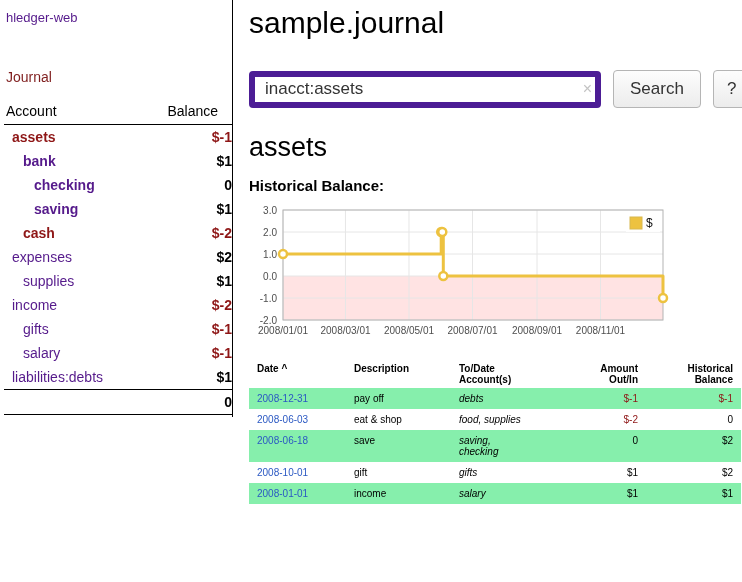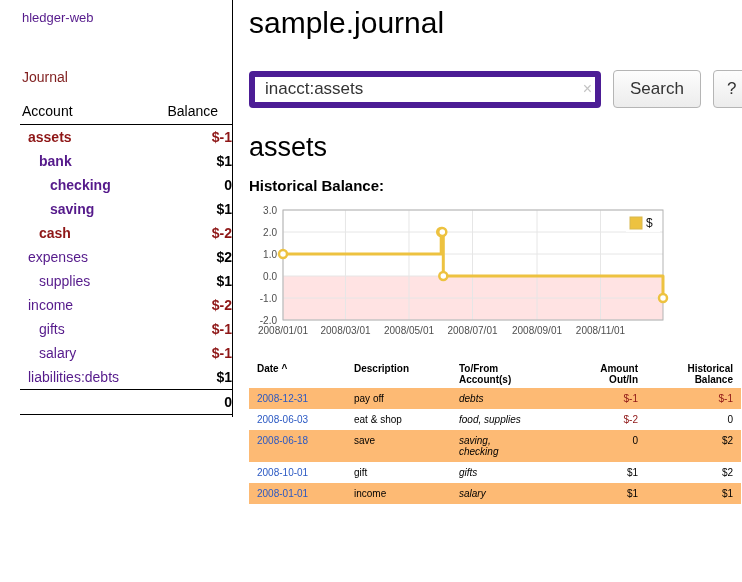--- a/index.html
+++ b/index.html
@@ -2,21 +2,21 @@
 <html><head>
 <meta charset="utf-8">
 <style>
   * { box-sizing: border-box; }
   html,body { margin:0; padding:0; background:#fff; color:#000;
     font-family:"Liberation Sans","DejaVu Sans",sans-serif; }
   .container { display:flex; align-items:flex-start; width:742px; }
 
   
   .sidebar { width:233px; min-width:233px; border-right:1px solid #000;
-    padding:10px 0 2px 20px; }
+    padding:10px 0 2px 4px; }
   .app-title { display:block; font-size:13px; color:#551a8b; text-decoration:none;
     margin:0 0 44px 2px; cursor:pointer; }
   .journal-link { display:block; font-size:14px; color:#7f1d1d; text-decoration:none;
     margin:0 0 16px 2px; cursor:pointer; }
   table.accounts { border-collapse:collapse; width:100%; font-size:14px; }
   table.accounts th { font-weight:400; text-align:left; padding:2px 0 5px 2px;
     border-bottom:1px solid #000; }
   table.accounts th.bal-h { text-align:right; padding-right:14px; }
   table.accounts td { padding:4px 0; }
   td.bal { text-align:right; padding-right:14px; font-weight:700; }
@@ -45,21 +45,21 @@
   .tick { font-size:10px; fill:#4e4e4e; }
   .legend-text { font-size:12px; fill:#111; }
 
   
   table.register { border-collapse:collapse; font-size:10px; margin-top:16px; width:492px; }
   table.register th { font-weight:700; text-align:left; vertical-align:top;
     padding:3px 8px; white-space:pre-line; cursor:pointer; }
   table.register th.r, table.register td.r { text-align:right; }
   table.register td { padding:5px 8px; vertical-align:top; }
   td.accounts-cell { white-space:pre-line;font-style:italic; }
-  tr.odd { background:#fdba74; }
+  tr.odd { background:#86efac; }
   a.date-link { color:#2b59c3; text-decoration:none; cursor:pointer; }
   .neg-amt { color:#8e1616; }
   .sort { font-weight:700; }
 </style>
 </head>
 <body>
 
 <div class="container">
 
   <aside class="sidebar">
@@ -185,21 +185,21 @@
         <col style="width:97px">
           <col style="width:105px">
           <col style="width:110px">
         <col style="width:85px">
           <col style="width:95px">
       </colgroup>
       <thead>
         <tr>
           <th><span>Date</span> <span class="sort">^</span></th>
           <th>Description</th>
-          <th>To/From
+          <th>To/Date
 Account(s)</th>
           <th class="r">Amount
 Out/In</th>
           <th class="r">Historical
 Balance</th>
         </tr>
       </thead>
       <tbody>
           <tr class="odd">
             <td><a class="date-link">2008-12-31</a></td>

